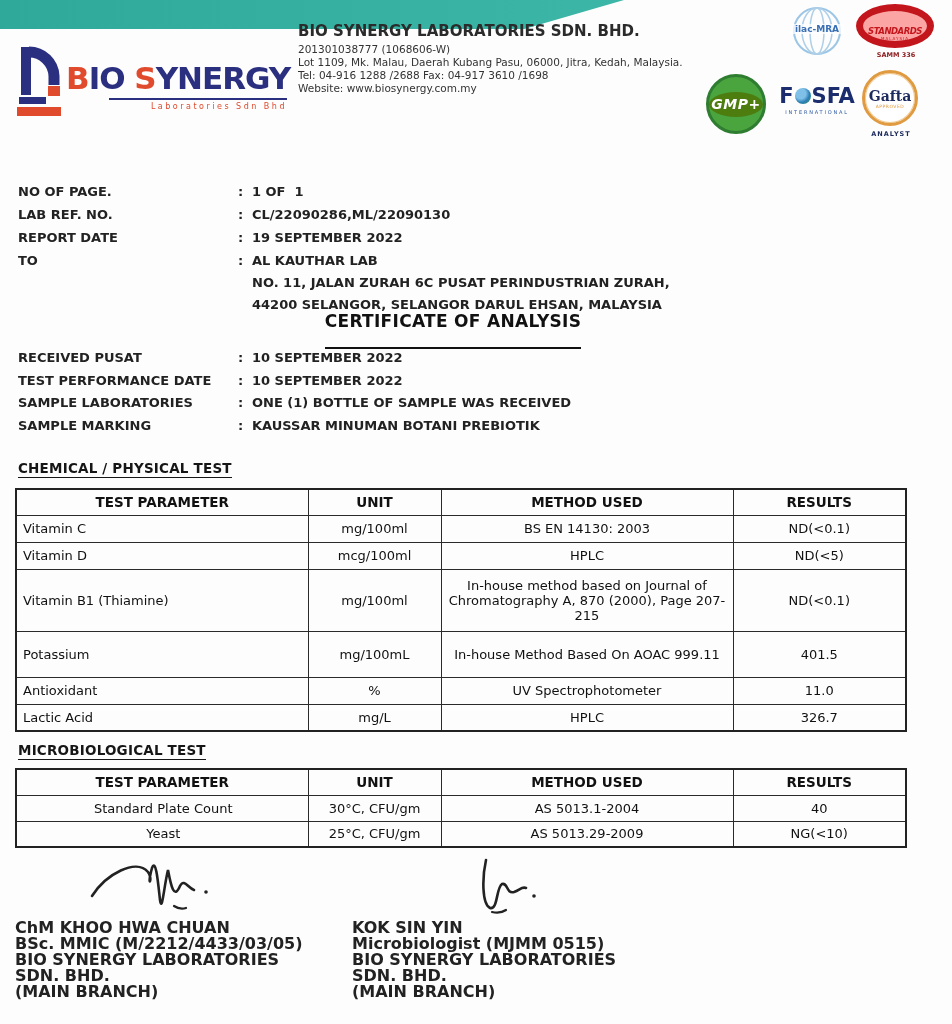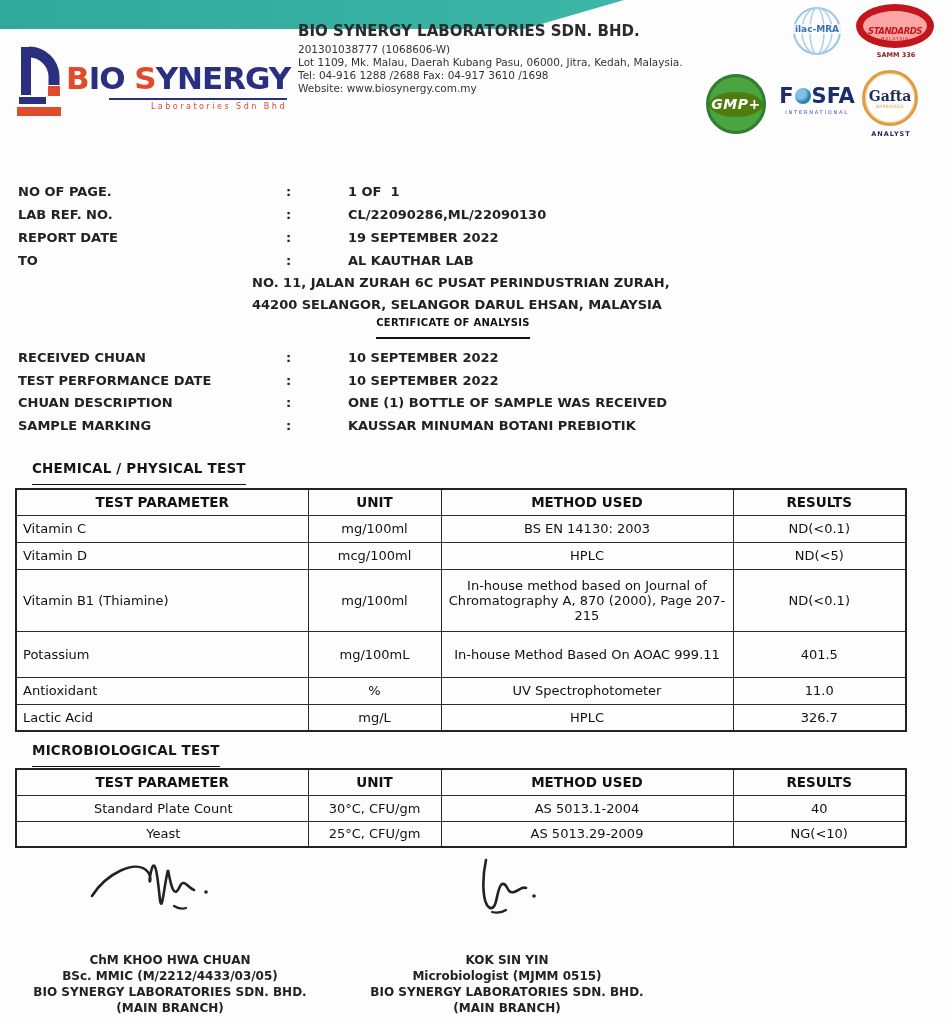--- a/index.html
+++ b/index.html
@@ -49,50 +49,50 @@
   .fosfa-sub { font-size:5px; letter-spacing:1.8px; color:#2a56a3; margin-top:1px; }
   .gafta { left:862px; top:70px; width:58px; text-align:center; }
   .gafta-circle { width:56px; height:56px; border-radius:50%; border:3px solid #e09a40; background:#fff;
     display:flex; flex-direction:column; align-items:center; justify-content:center; box-shadow:0 0 0 1px #f2c98f inset; }
   .gafta-name { font-family:"DejaVu Serif","Liberation Serif",serif; font-size:14px; font-weight:bold; color:#1d2a5e; }
   .gafta-sub { font-size:4.5px; color:#e09a40; letter-spacing:.5px; }
   .gafta-caption { color:#1d2a5e; margin-top:4px; letter-spacing:1px; }
 
   
   .meta { position:absolute; left:18px; font-size:13px; font-weight:600; color:#222; }
-  .meta-row { display:grid; grid-template-columns:220px 14px auto; line-height:23px;gap:48px; }
+  .meta-row { display:grid; grid-template-columns:220px 14px auto; line-height:23px; }
   .meta-row .val, .meta-extra { white-space:pre-wrap; }
   .meta-extra { margin-left:234px; line-height:22px; }
   .meta-top { top:180px; }
   .meta-sample { top:347px; }
   .meta-sample .meta-row { line-height:22.5px; }
 
   .doc-title { position:absolute; left:15px; top:311px; width:876px; text-align:center; }
-  .doc-title span { font-size:10px; font-weight:bold; letter-spacing:.3px; color:#111;
-    border-bottom:2px solid #111; padding-bottom:9px; }
+  .doc-title span { font-size:17px; font-weight:bold; letter-spacing:.3px; color:#111;
+    border-bottom:2px solid #111; padding-bottom:16px; }
 
   .section-heading { position:absolute; left:18px; font-size:13.5px; font-weight:bold; color:#161616; }
-  .section-heading span { border-bottom:1.5px solid #161616; padding-bottom:8px; letter-spacing:.2px;margin-left:14px; }
+  .section-heading span { border-bottom:1.5px solid #161616; padding-bottom:1px; letter-spacing:.2px; }
   .chem-heading { top:460px; }
   .micro-heading { top:742px; }
 
   table { position:absolute; left:15px; width:890px; border-collapse:collapse; table-layout:fixed;
     font-size:13px; color:#111; }
   .chem-table { top:488px; }
   .micro-table { top:768px; }
   th, td { border:1.5px solid #2a2a2a; text-align:center; padding:2px 4px; }
   table { border:2px solid #222; }
   th { font-size:13.5px; font-weight:bold; height:26px; }
   td:first-child { text-align:left; padding-left:6px; }
   .h26 { height:27px;margin-top:20px; } .h60 { height:62px; } .h44 { height:46px; }
   .micro-table td { height:26px;text-align:center; }
 
   
   .sig-squiggle { position:absolute; }
-  .sig-block { position:absolute; width:310px; text-align:center; font-size:12px; font-weight:600; color:#222; line-height:16px;margin-top:32px; }
+  .sig-block { position:absolute; width:310px; font-size:16px; font-weight:600; color:#222; line-height:16px; }
   .sig-left { left:15px; top:920px; }
   .sig-right { left:352px; top:920px; }
   .squig-left { left:88px; top:856px; }
   .squig-right { left:472px; top:856px; }
 </style>
 </head>
 <body>
 
 <div class="page">
 
@@ -185,31 +185,31 @@
     <div class="meta-extra">NO. 11, JALAN ZURAH 6C PUSAT PERINDUSTRIAN ZURAH,</div>
     <div class="meta-extra">44200 SELANGOR, SELANGOR DARUL EHSAN, MALAYSIA</div>
   </div>
 
   <div class="doc-title">
     <span>CERTIFICATE OF ANALYSIS</span>
   </div>
 
   <div class="meta meta-sample">
     <div class="meta-row">
-      <span>RECEIVED CHUAN</span>
+      <span>RECEIVED PUSAT</span>
         <span>:</span>
         <span class="val">10 SEPTEMBER 2022</span>
     </div>
     <div class="meta-row">
       <span>TEST PERFORMANCE DATE</span>
         <span>:</span>
         <span class="val">10 SEPTEMBER 2022</span>
     </div>
     <div class="meta-row">
-      <span>CHUAN DESCRIPTION</span>
+      <span>SAMPLE LABORATORIES</span>
         <span>:</span>
         <span class="val">ONE (1) BOTTLE OF SAMPLE WAS RECEIVED</span>
     </div>
     <div class="meta-row">
       <span>SAMPLE MARKING</span>
         <span>:</span>
         <span class="val">KAUSSAR MINUMAN BOTANI PREBIOTIK</span>
     </div>
   </div>
 

